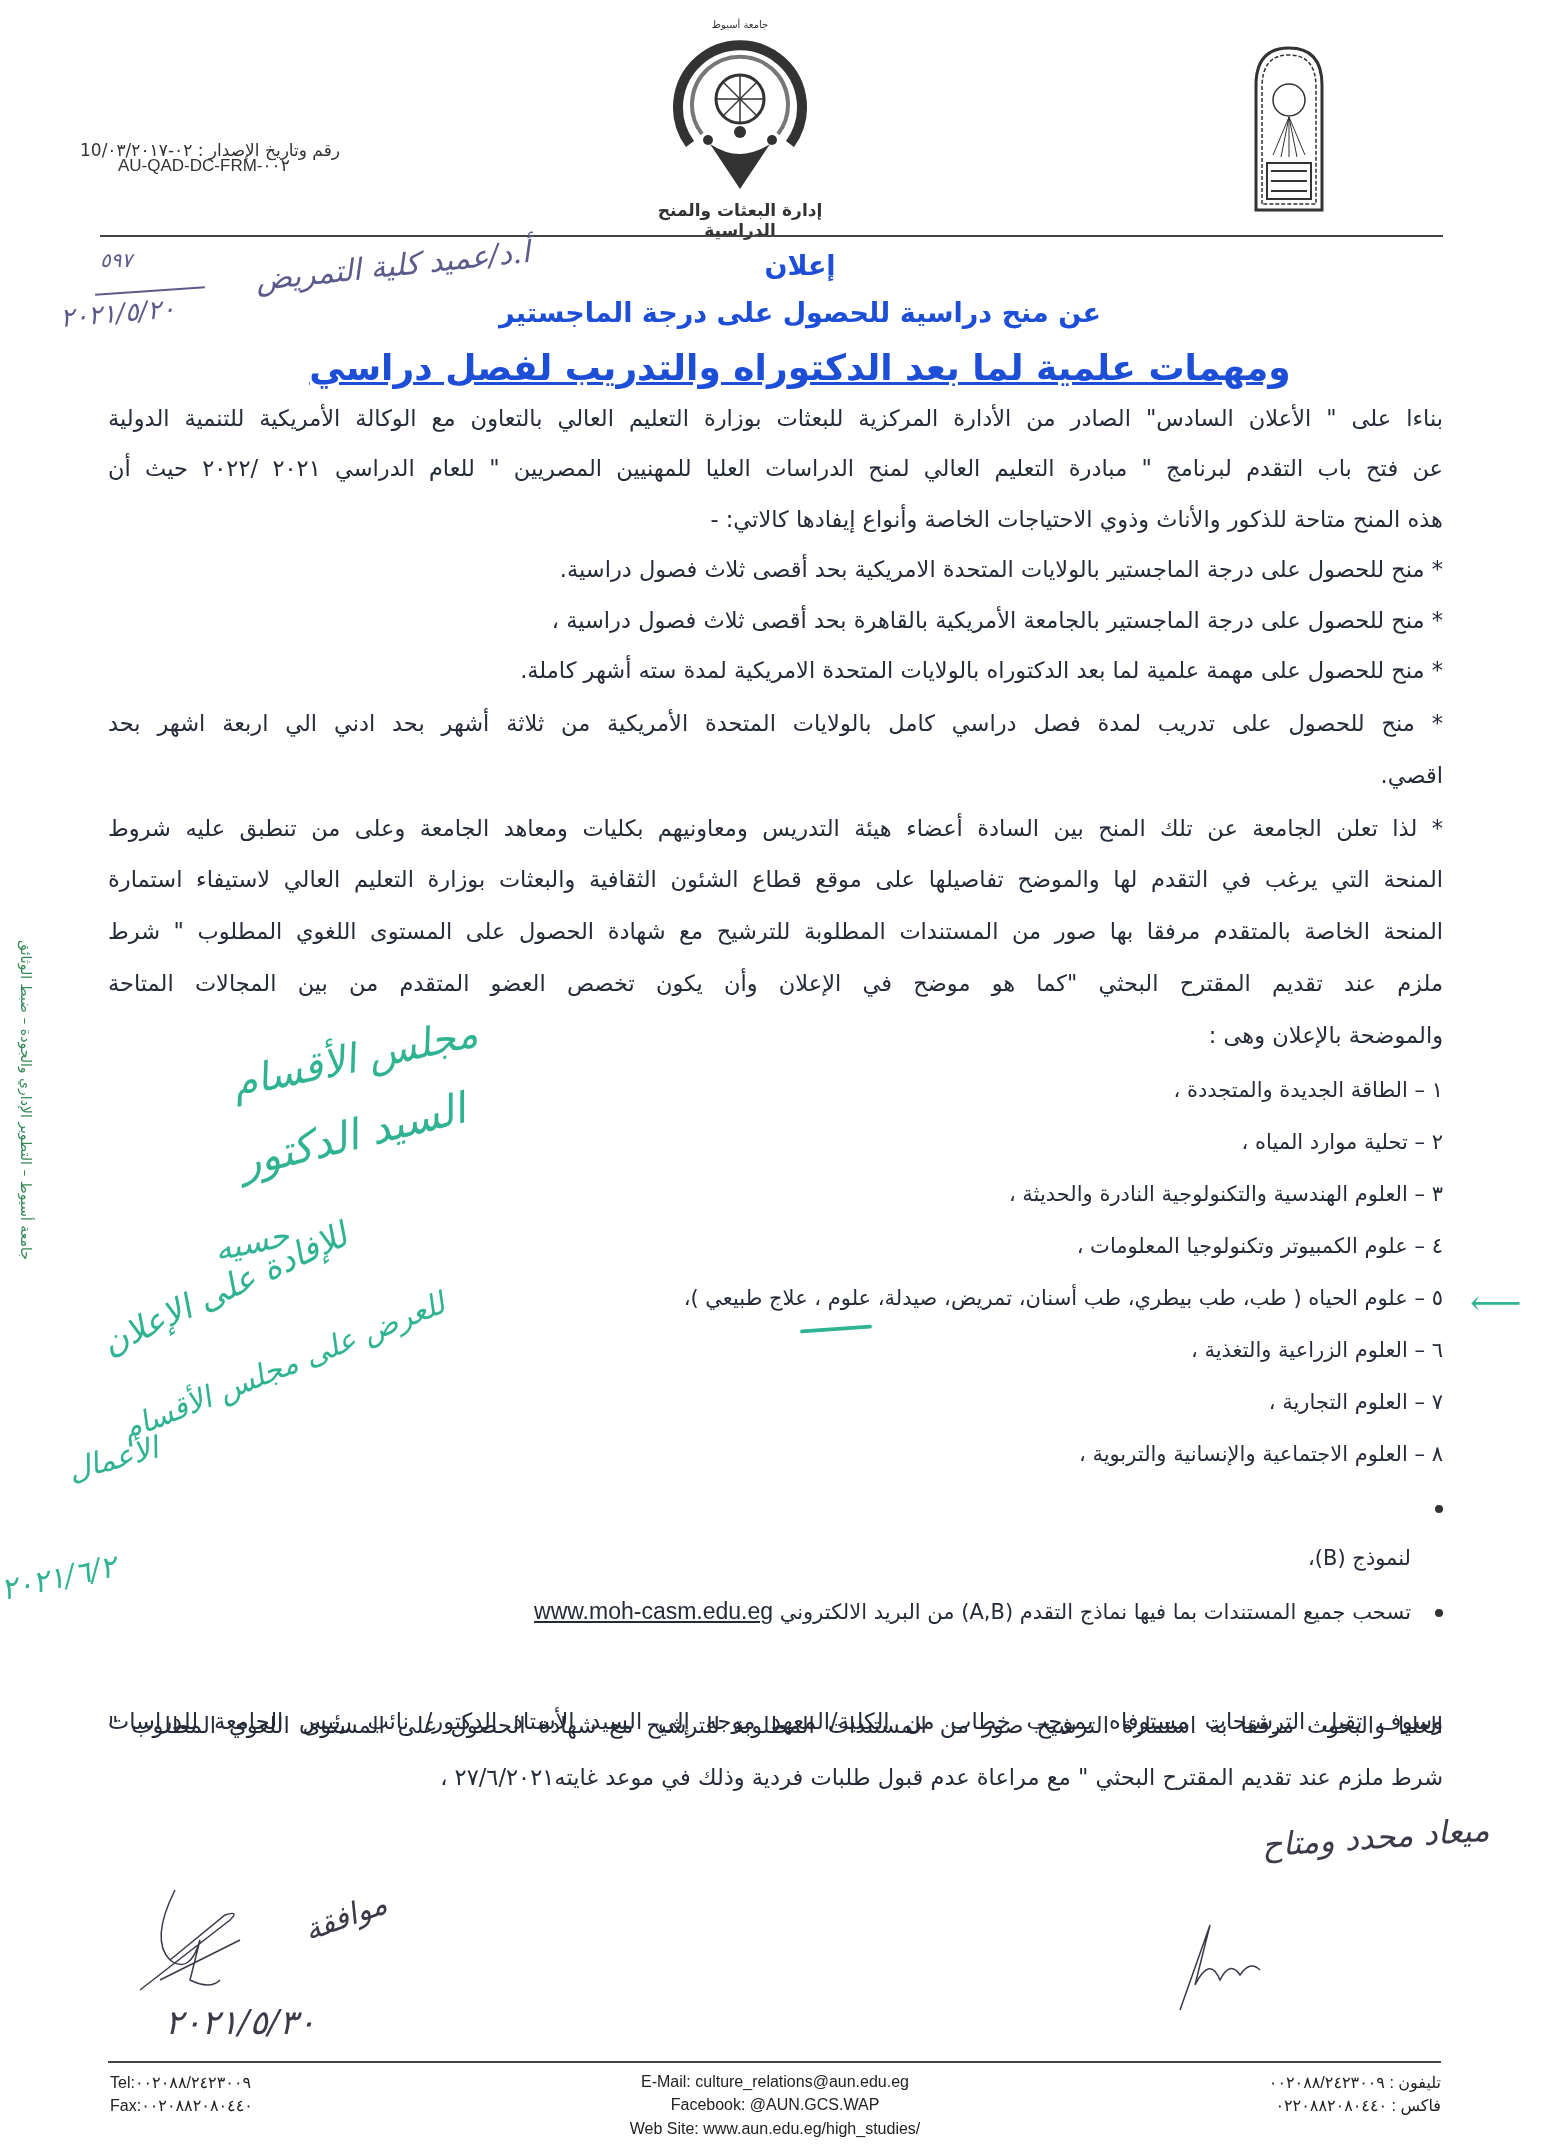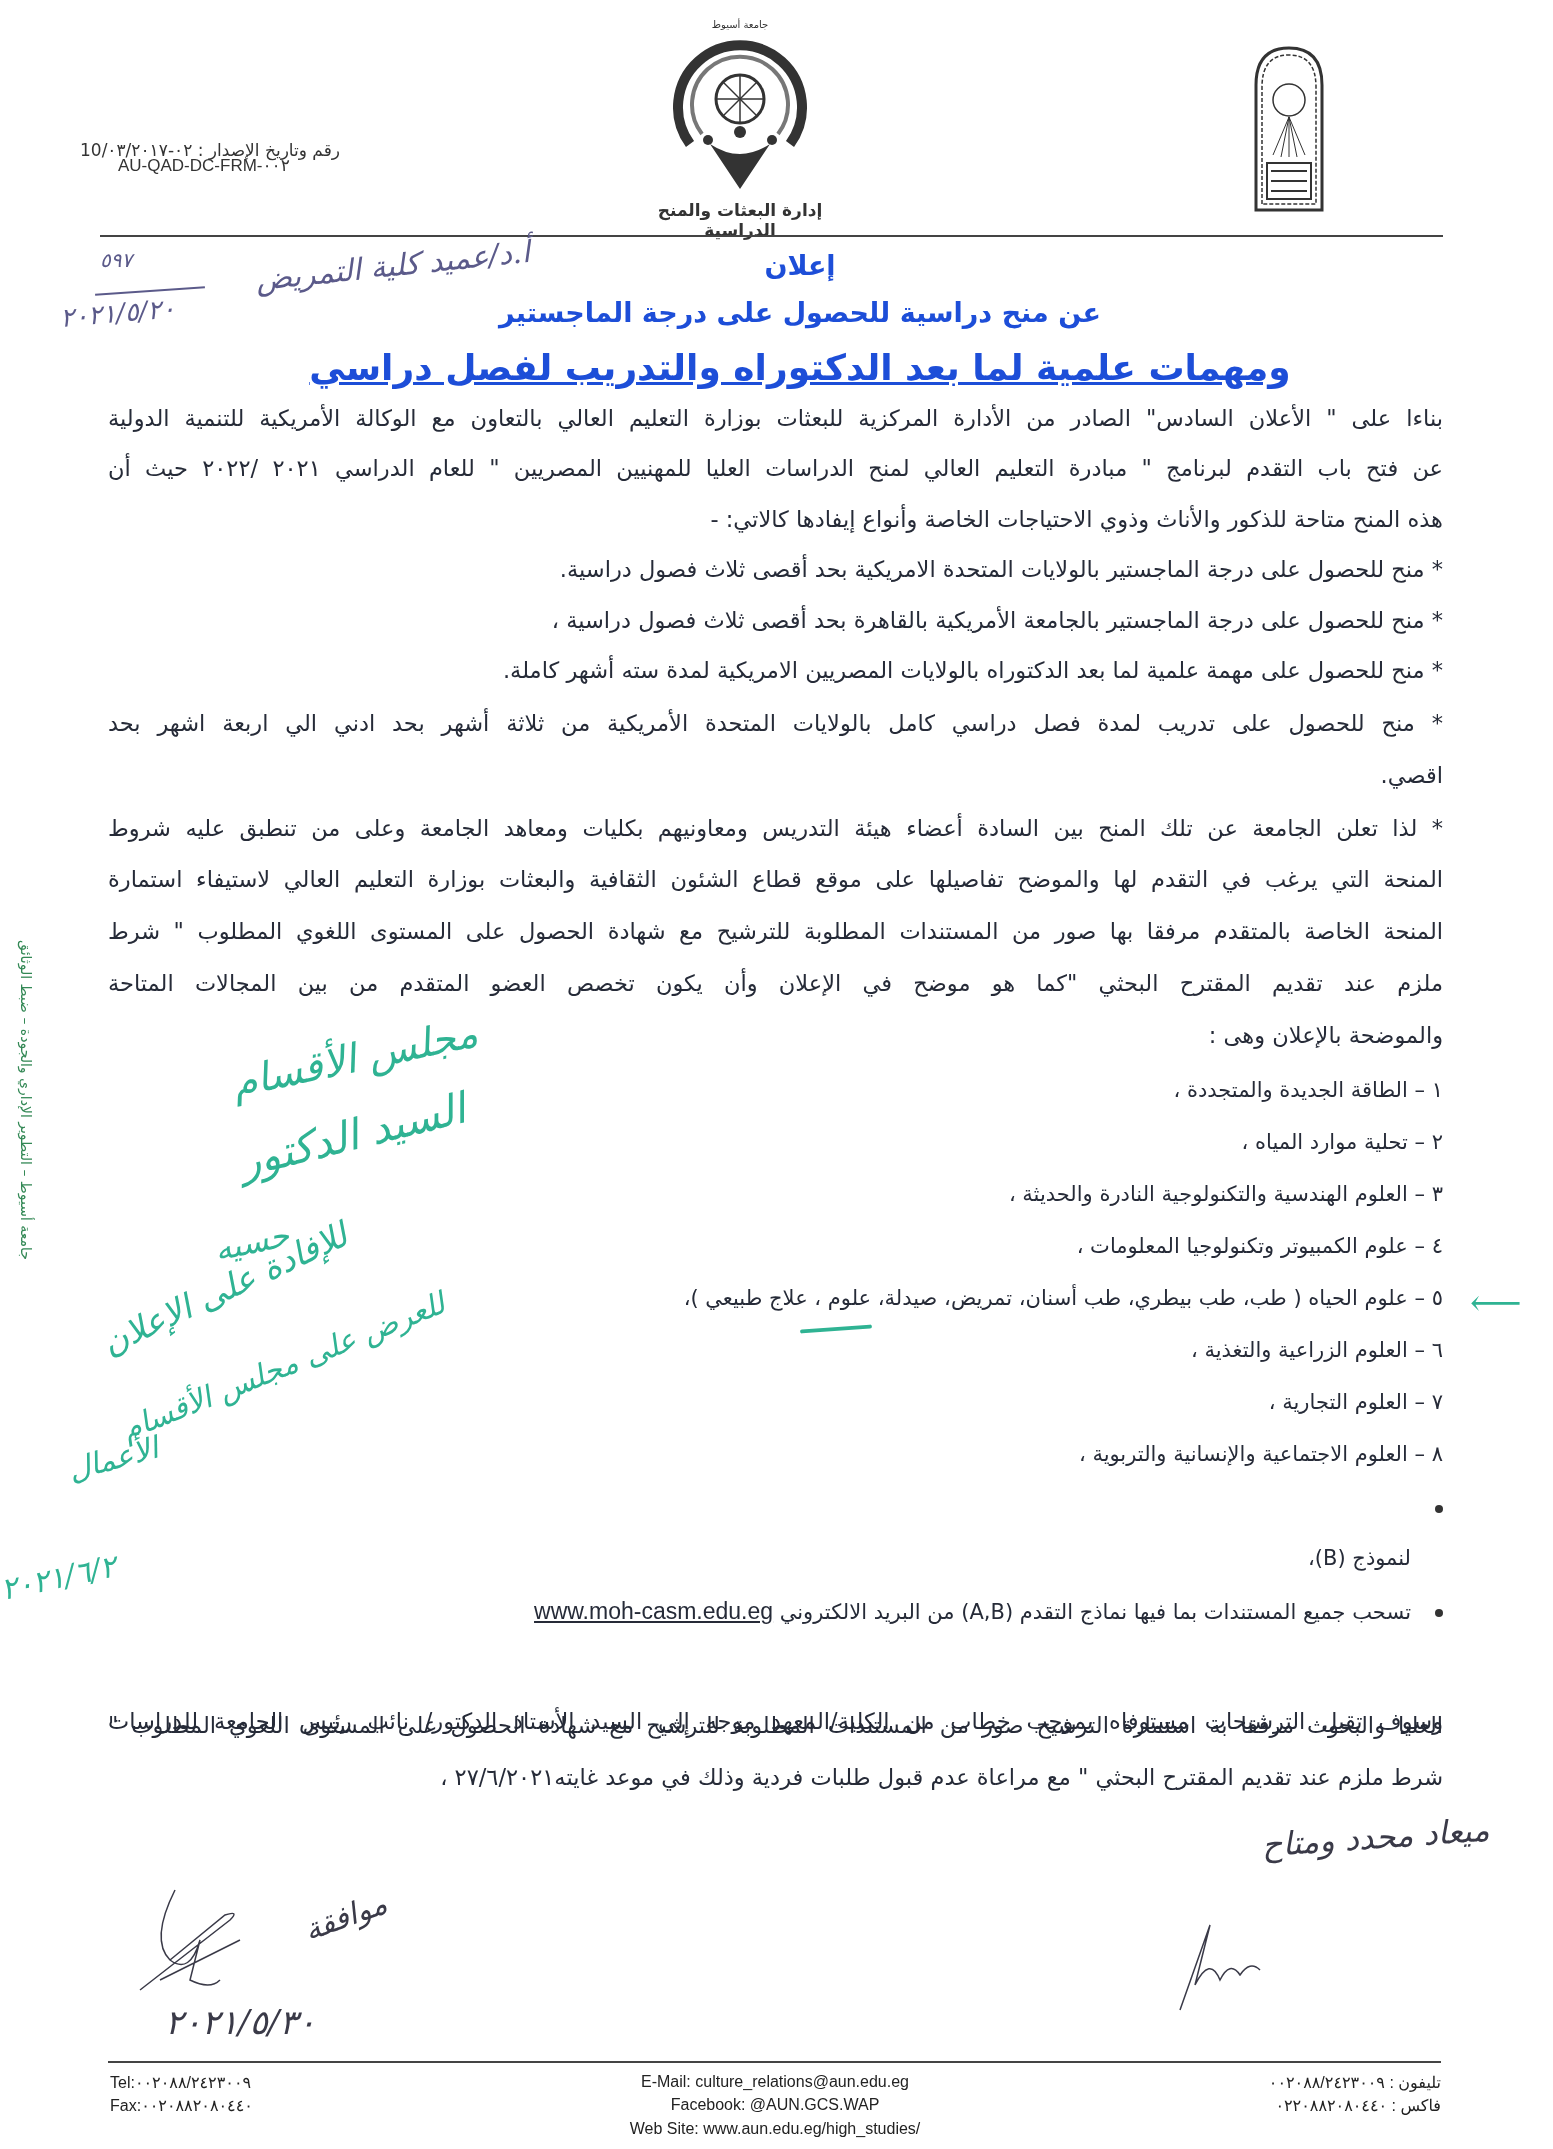--- a/index.html
+++ b/index.html
@@ -80,21 +80,21 @@
 <div class="abs title" style="top:250px; font-size:27px;">إعلان</div>
 <div class="abs title" style="top:297px; font-size:27px;">عن منح دراسية للحصول على درجة الماجستير</div>
 <div class="abs title" style="top:347px; font-size:36px; text-decoration:underline;">ومهمات علمية لما بعد الدكتوراه والتدريب لفصل دراسي</div>
 
 <div class="abs body-line justify" style="top:405px;">بناءا على " الأعلان السادس" الصادر من الأدارة المركزية للبعثات بوزارة التعليم العالي بالتعاون مع الوكالة الأمريكية للتنمية الدولية</div>
 <div class="abs body-line justify" style="top:455px;">عن فتح باب التقدم لبرنامج " مبادرة التعليم العالي لمنح الدراسات العليا للمهنيين المصريين " للعام الدراسي ٢٠٢١ /٢٠٢٢ حيث أن</div>
 <div class="abs body-line" style="top:506px;">هذه المنح متاحة للذكور والأناث وذوي الاحتياجات الخاصة وأنواع إيفادها كالاتي: -</div>
 
 <div class="abs body-line bullet-star" style="top:556px;">منح للحصول على درجة الماجستير بالولايات المتحدة الامريكية بحد أقصى ثلاث فصول دراسية.</div>
 <div class="abs body-line bullet-star" style="top:607px;">منح للحصول على درجة الماجستير بالجامعة الأمريكية بالقاهرة بحد أقصى ثلاث فصول دراسية ،</div>
-<div class="abs body-line bullet-star" style="top:657px;">منح للحصول على مهمة علمية لما بعد الدكتوراه بالولايات المصريين الامريكية لمدة سته أشهر كاملة.</div>
+<div class="abs body-line bullet-star" style="top:657px;">منح للحصول على مهمة علمية لما بعد الدكتوراه بالولايات المتحدة الامريكية لمدة سته أشهر كاملة.</div>
 <div class="abs body-line justify bullet-star" style="top:710px;">منح للحصول على تدريب لمدة فصل دراسي كامل بالولايات المتحدة الأمريكية من ثلاثة أشهر بحد ادني الي اربعة اشهر بحد</div>
 <div class="abs body-line" style="top:762px;">اقصي.</div>
 
 <div class="abs body-line justify bullet-star" style="top:815px;">لذا تعلن الجامعة عن تلك المنح بين السادة أعضاء هيئة التدريس ومعاونيهم بكليات ومعاهد الجامعة وعلى من تنطبق عليه شروط</div>
 <div class="abs body-line justify" style="top:866px;">المنحة التي يرغب في التقدم لها والموضح تفاصيلها على موقع قطاع الشئون الثقافية والبعثات بوزارة التعليم العالي لاستيفاء استمارة</div>
 <div class="abs body-line justify" style="top:918px;">المنحة الخاصة بالمتقدم مرفقا بها صور من المستندات المطلوبة للترشيح مع شهادة الحصول على المستوى اللغوي المطلوب " شرط</div>
 <div class="abs body-line justify" style="top:970px;">ملزم عند تقديم المقترح البحثي "كما هو موضح في الإعلان وأن يكون تخصص العضو المتقدم من بين المجالات المتاحة</div>
 <div class="abs body-line" style="top:1022px;">والموضحة بالإعلان وهى :</div>
 
 <div class="abs field-item" style="top:1078px;"><span>١</span> – <span>الطاقة الجديدة والمتجددة ،</span></div>

